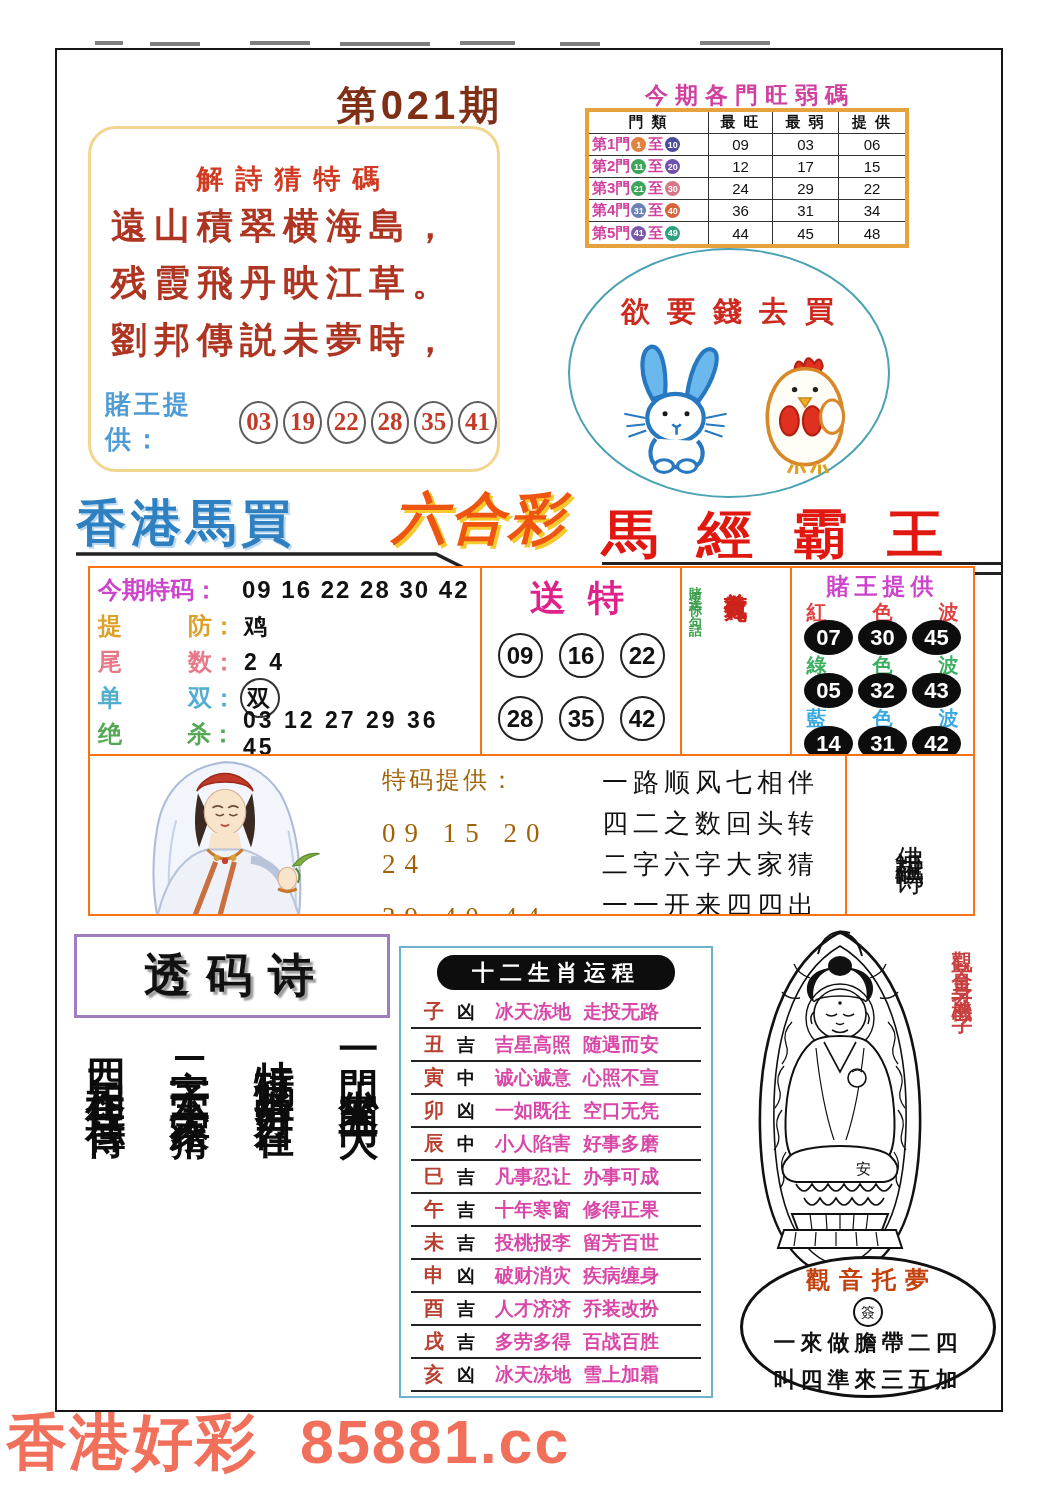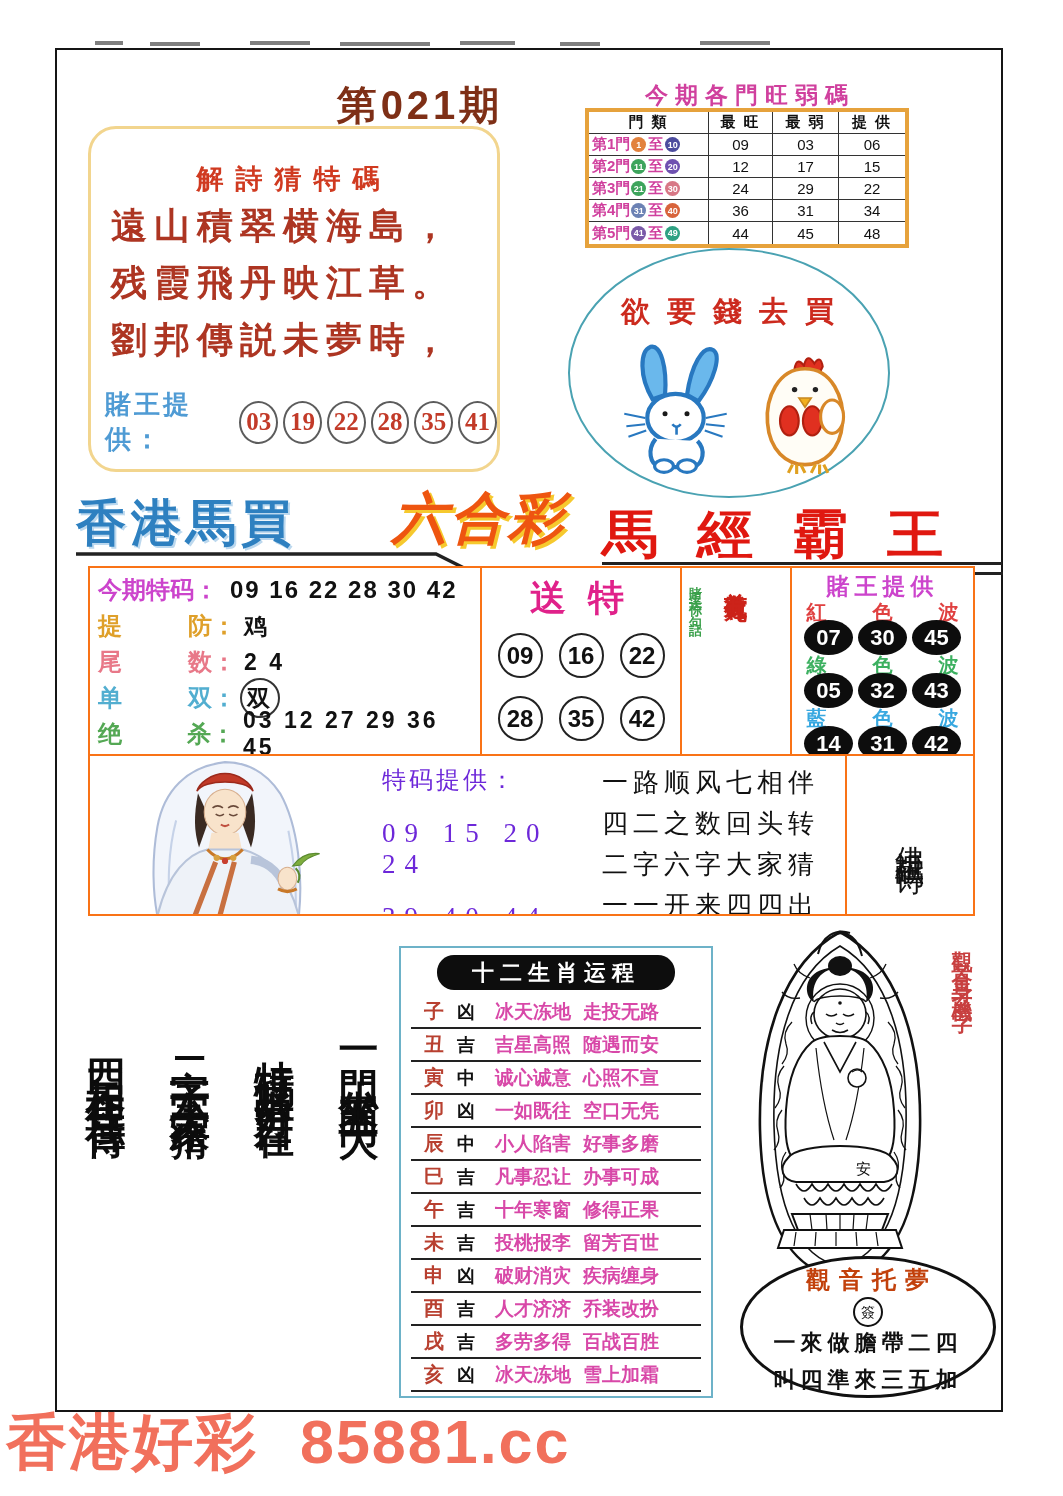--- a/index.html
+++ b/index.html
@@ -45,21 +45,21 @@
   .mh-center { left:392px; top:482px; font-size:55px; color:#ee5510; font-weight:bold; font-style:italic; letter-spacing:3px; z-index:2; text-shadow:3px 3px 0 #f6c92e; }
   .mh-right { left:602px; top:500px; font-size:52px; color:#e01810; font-weight:bold; letter-spacing:36px; z-index:2; transform:scaleX(1.08); transform-origin:left; white-space:nowrap; }
   .mh-underline1 { left:602px; top:562px; width:400px; height:3px; background:#222; z-index:2; }
   .mh-underline2 { left:760px; top:572px; width:243px; height:3px; background:#222; z-index:2; }
 
   
   .cell { border:2px solid #f97316; background:#fff; z-index:2; }
   .tips-cell { left:88px; top:566px; width:394px; height:190px; padding:4px 8px; }
   .tip-row { display:flex; align-items:center; height:36px; }
   .tip-sp-label { color:#cc44cc; font-size:24px; font-weight:bold; }
-  .tip-sp-value { color:#111; font-size:24px; font-weight:bold; margin-left:12px; letter-spacing:2px; }
+  .tip-sp-value { color:#111; font-size:24px; font-weight:bold; margin-left:24px; letter-spacing:2px; }
   .tip-a { width:30px; font-size:24px; font-weight:bold; font-family:"Liberation Serif", serif; }
   .tip-b { margin-left:60px; font-size:24px; font-weight:bold; font-family:"Liberation Serif", serif; }
   .tip-v { margin-left:8px; font-size:23px; font-weight:bold; color:#111; letter-spacing:3px; }
   .c-guard { color:#dfa02a; } .c-tail { color:#e87888; } .c-parity { color:#52aed0; } .c-kill { color:#54a854; }
   .circled { border:2px solid #333; border-radius:50%; width:40px; height:40px; display:inline-flex; align-items:center; justify-content:center; margin-left:4px; }
 
   .songte-cell { left:480px; top:566px; width:202px; height:190px; text-align:center; }
   .song-title { margin-top:6px; color:#e0218a; font-size:36px; font-weight:bold; letter-spacing:22px; padding-left:14px; font-family:"Liberation Serif", serif; }
   .song-row { display:flex; justify-content:center; gap:16px; margin-top:10px; }
   .song-circle { width:45px; height:45px; border:2px solid #222; border-radius:50%; display:flex; align-items:center; justify-content:center; font-size:24px; font-weight:bold; color:#111; }
@@ -69,21 +69,21 @@
   .red-phrase { position:absolute; left:38px; top:6px; writing-mode:vertical-rl; color:#cc231a; font-size:23px; font-weight:bold; letter-spacing:1px; font-family:"Liberation Serif", serif; height:180px; }
 
   .wave-cell { left:790px; top:566px; width:185px; height:198px; display:flex; flex-direction:column; align-items:center; padding-top:3px; }
   .w-title { color:#cc44cc; font-size:23px; font-weight:bold; letter-spacing:5px; font-family:"Liberation Serif", serif; }
   .w-label { width:152px; display:flex; justify-content:space-between; font-size:20px; font-weight:bold; font-family:"Liberation Serif", serif; line-height:19px; margin-top:1px; }
   .w-red { color:#e04040; } .w-green { color:#3cb060; } .w-blue { color:#38a8e0; }
   .w-pills { display:flex; gap:5px; margin-top:-2px; }
   .pill { width:49px; height:35px; background:#0d0d0d; border-radius:50%; color:#fff; font-size:22px; font-weight:bold; display:flex; align-items:center; justify-content:center; }
 
   .bottom-mid-cell { left:88px; top:754px; width:759px; height:162px; overflow:hidden; position:absolute; }
-  .tmtg { position:absolute; left:292px; top:8px; width:220px; color:#6d28d9; }
+  .tmtg { position:absolute; left:292px; top:8px; width:220px; color:#a16207; }
   .tmtg-label { font-size:24px; font-family:"Liberation Serif", serif; letter-spacing:3px; }
   .tmtg-line { font-size:27px; font-family:"Liberation Serif", serif; letter-spacing:9px; margin-top:22px; }
   .temple-poem { position:absolute; left:512px; top:6px; width:246px; font-size:26px; font-family:"Liberation Serif", serif; letter-spacing:5px; line-height:41px; color:#111; }
   .fozu-cell { left:845px; top:754px; width:130px; height:162px; display:flex; align-items:center; justify-content:center; }
   .fozu-text { writing-mode:vertical-rl; font-size:29px; font-family:"Liberation Serif", serif; color:#111; letter-spacing:5px; }
 
   
   .tou-box { left:74px; top:934px; width:316px; height:84px; border:3px solid #9d7fbe; background:#fff; z-index:2; text-align:center; }
   .tou-title { line-height:78px; font-size:46px; font-weight:bold; color:#111; letter-spacing:16px; padding-left:10px; font-family:"Liberation Serif", serif; text-shadow:3px 3px 2px #9a9a9a; }
   .tou-cols { left:74px; top:1028px; width:316px; height:368px; display:flex; flex-direction:row-reverse; justify-content:space-between; padding:0 4px; z-index:2; }
@@ -355,20 +355,23 @@
       <div>一路顺风七相伴</div>
       <div>四二之数回头转</div>
       <div>二字六字大家猜</div>
       <div>一一开来四四出</div>
     </div>
   </div>
   <div class="abs cell fozu-cell">
     <div class="fozu-text">佛祖献码诗</div>
   </div>
 
+  <div class="abs tou-box">
+    <div class="tou-title">透码诗</div>
+  </div>
   <div class="abs tou-cols">
     <div class="tou-col">一門小來五門大</div>
     <div class="tou-col">特碼其中好自在</div>
     <div class="tou-col">二字六字大家猜</div>
     <div class="tou-col">四三相合佳音傳</div>
   </div>
 
   <div class="abs zodiac">
     <div class="zpill">十二生肖运程</div>
     <div class="zrows">

